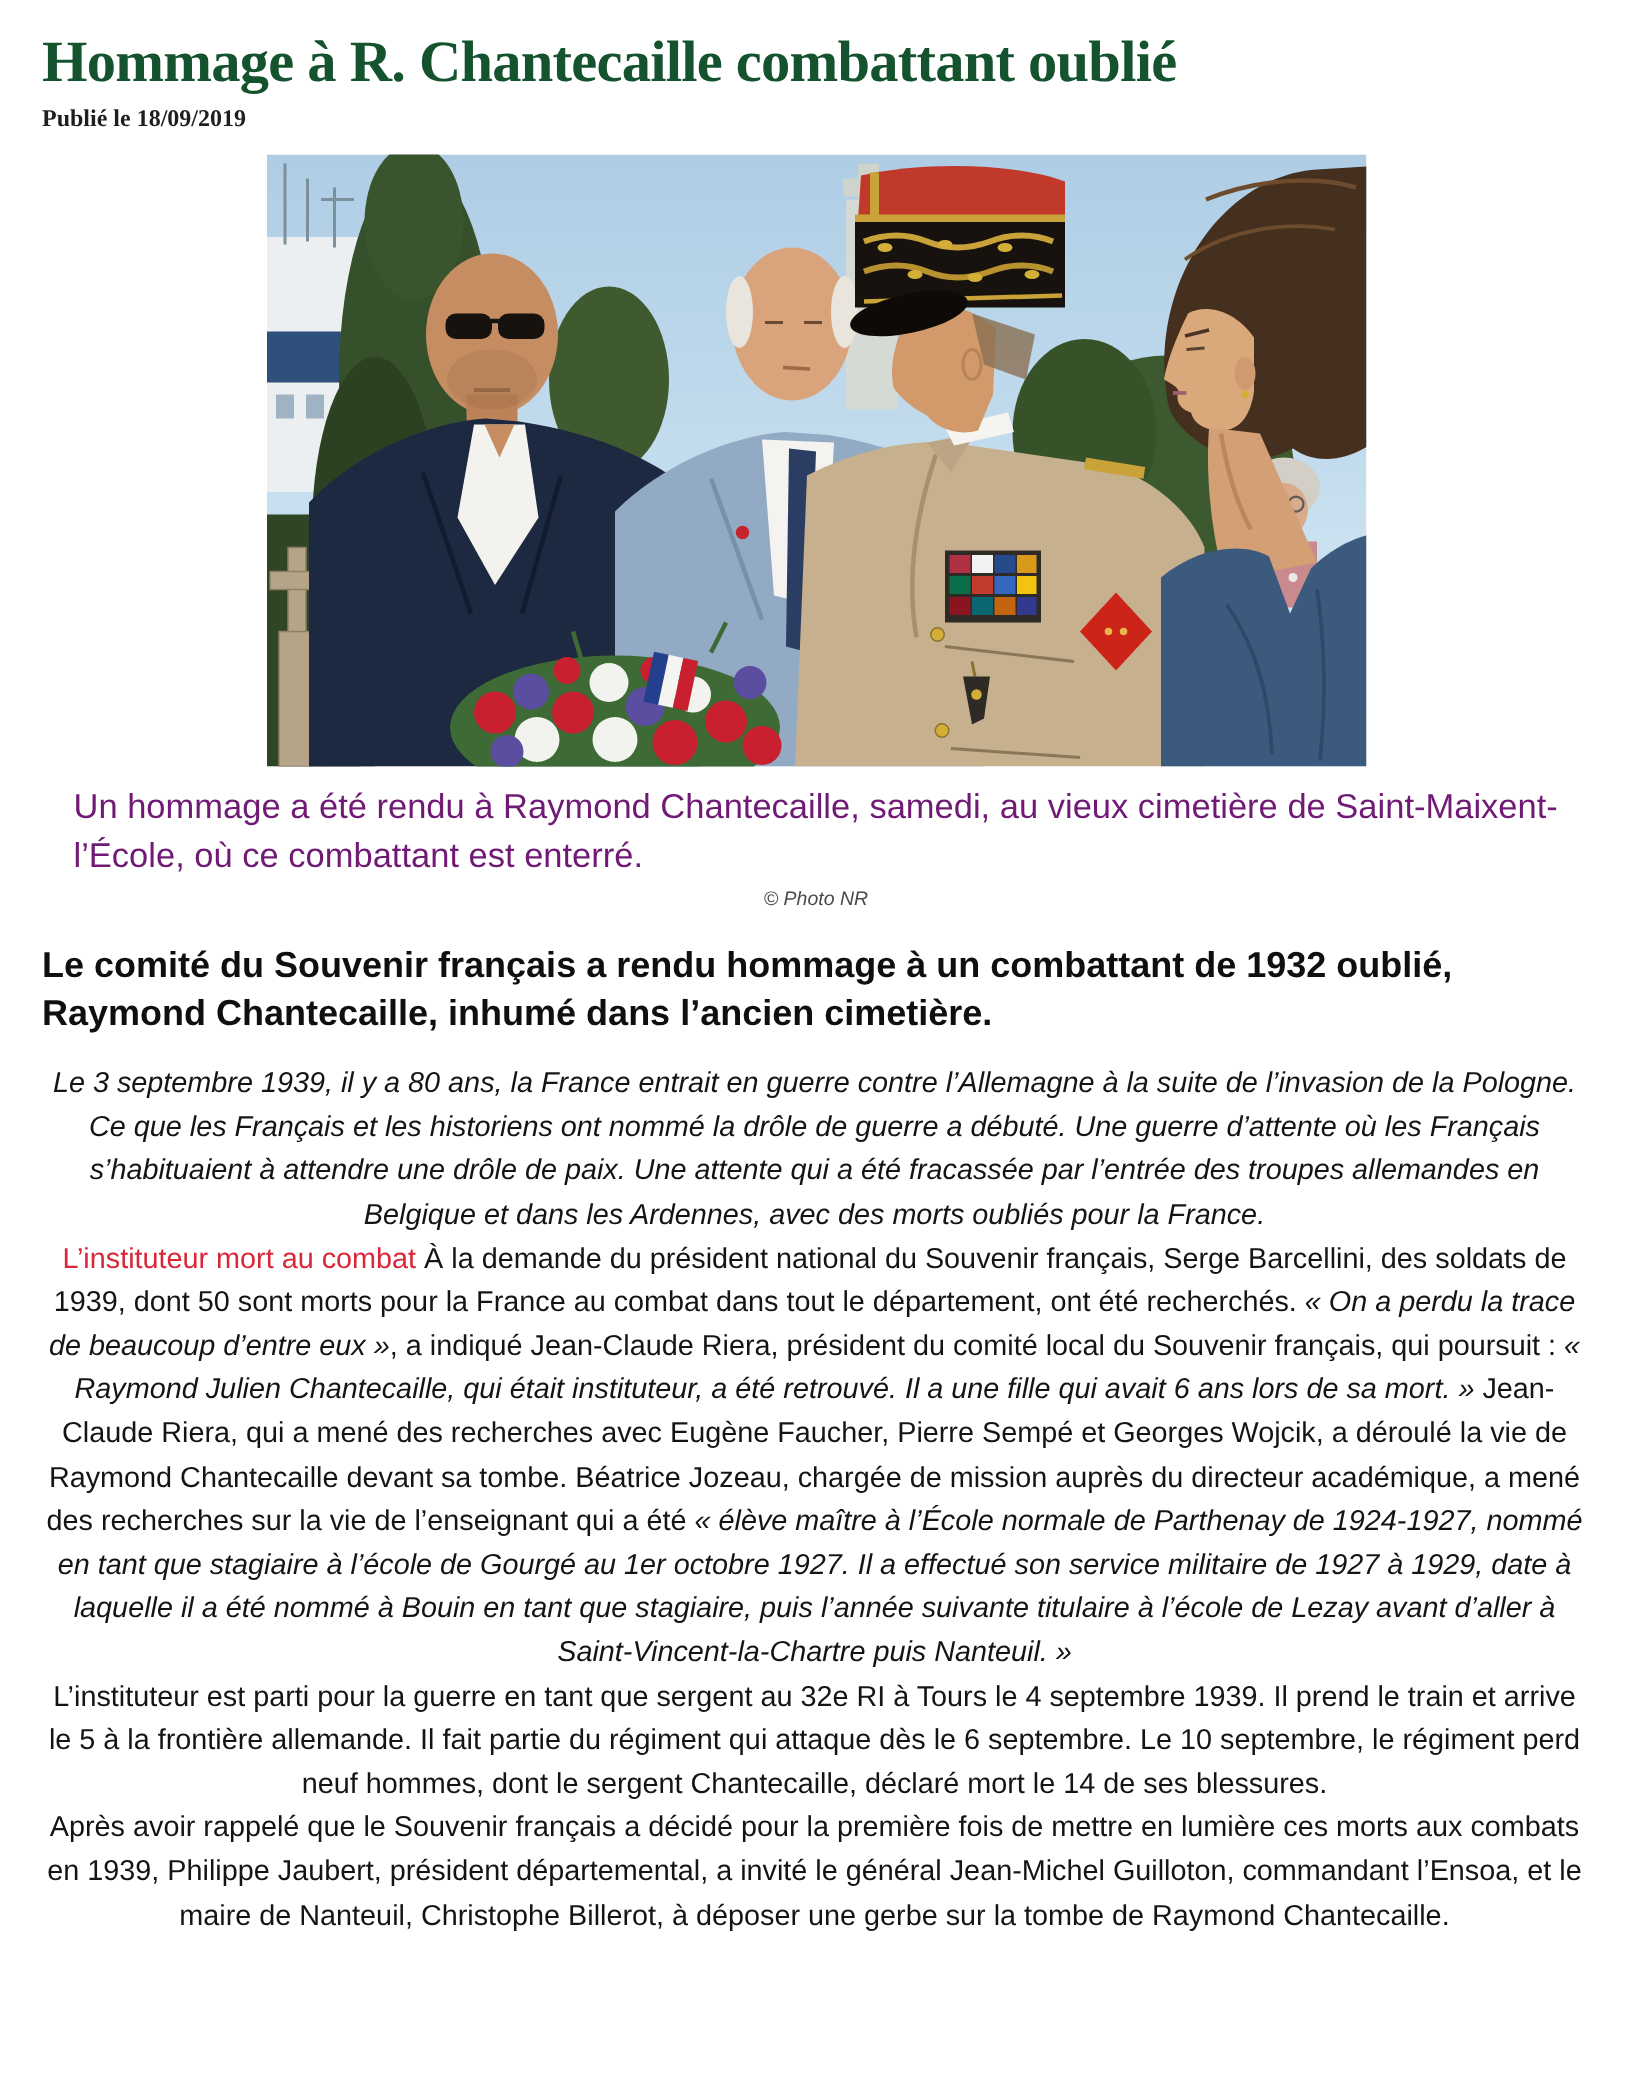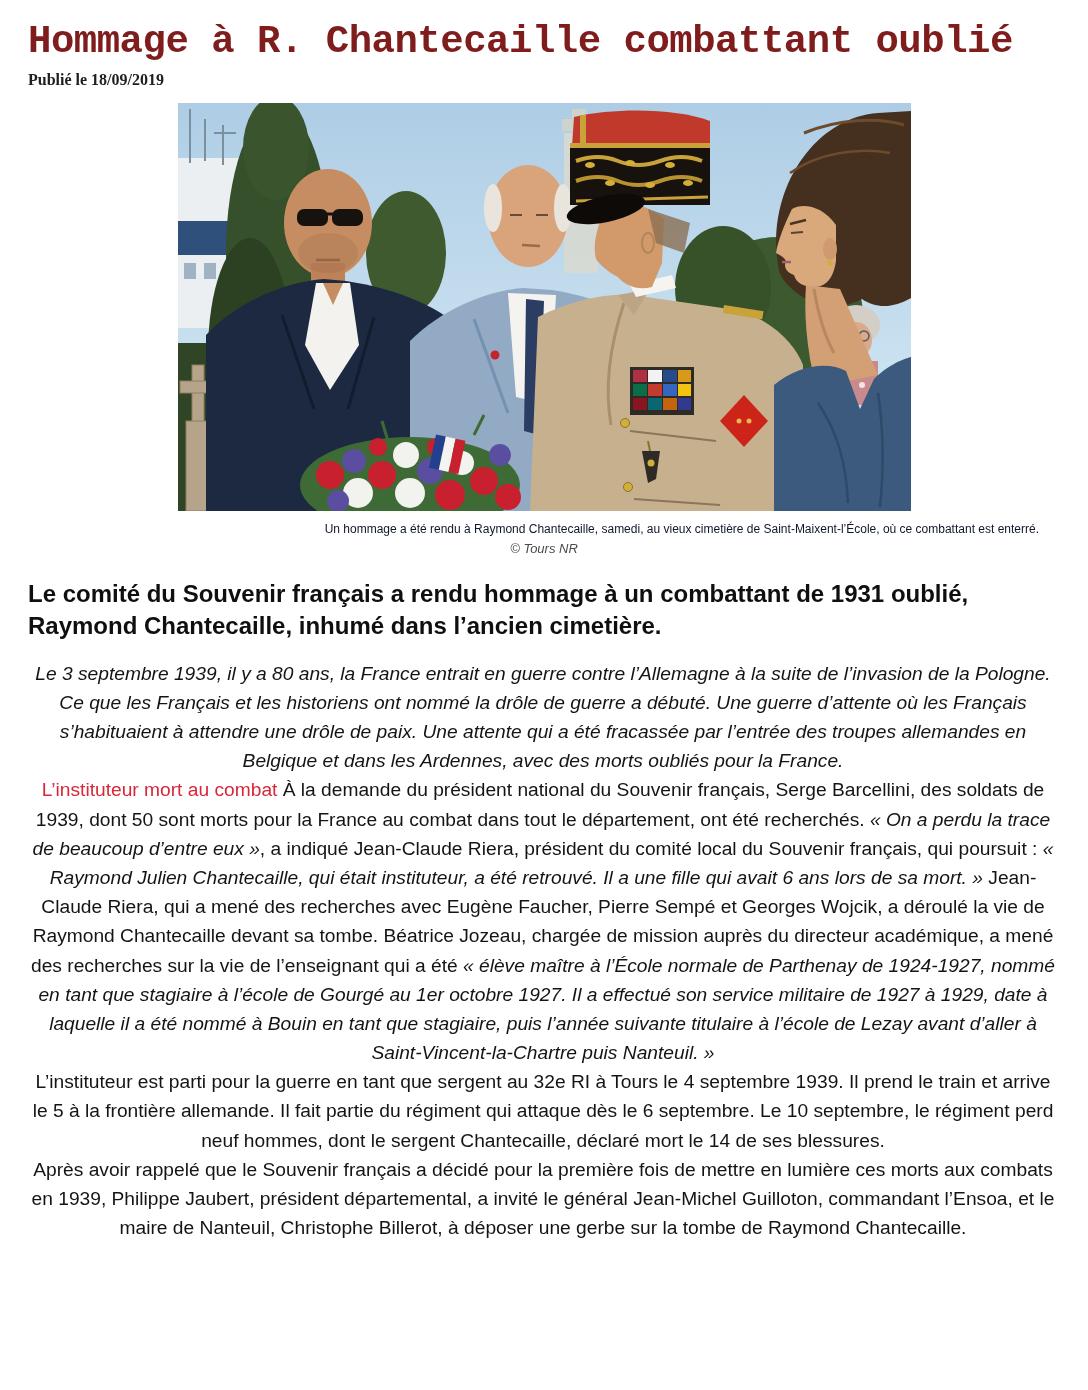--- a/index.html
+++ b/index.html
@@ -2,32 +2,32 @@
 <html lang="fr" style="--accent-red: #d92638;"><head>
 <meta charset="utf-8">
 <style>
   :root { --accent-red:#d92638; }
   * { box-sizing:border-box; }
   html,body { margin:0; padding:0; background:#fff; }
   body { width:1088px; font-family:"Liberation Sans", sans-serif; color:#141414; }
   .page { padding:12px 28px 40px 28px; }
 
   h1.article-title {
-    font-family:Liberation Mono, monospace;
+    font-family:Liberation Serif, serif;
     font-size:39px; line-height:1.05; font-weight:700;
-    letter-spacing:-0.5px; color:#7f1d1d; margin:10px 0 8px 0;
+    letter-spacing:-0.5px; color:#14532d; margin:10px 0 8px 0;
   }
   .pubdate {
     text-align:left; font-family:"Liberation Serif", serif;
     font-size:16px; font-weight:700; color:#1f1f1f; margin:8px 0 14px 0;
   }
   .photo-wrap { width:733px; margin:14px auto 10px auto; }
   .photo-wrap svg { display:block; width:733px; height:408px; }
   .caption {
-    text-align:right; font-size:12px; color:#0f172a;
+    text-align:left; font-size:23px; color:#701a75;
     line-height:1.45; max-width:990px; margin:8px auto 2px auto;
   }
   .credit {
     text-align:center; font-size:13px; font-style:italic;
     color:#4a4a4a; margin:3px 0 20px 0;
   }
   .lead {
     font-size:24px; font-weight:700; line-height:1.34;
     color:#0f0f0f; margin:22px 0 16px 0; max-width:1022px;
   }
@@ -236,23 +236,23 @@
         <g transform="rotate(12 268 352)">
           <rect x="254" y="334" width="10" height="34" fill="#23408f"></rect>
           <rect x="264" y="334" width="10" height="34" fill="#f4f4f2"></rect>
           <rect x="274" y="334" width="10" height="34" fill="#c8202f"></rect>
         </g>
       </g>
     </svg>
   </div>
 
   <div class="caption">Un hommage a été rendu à Raymond Chantecaille, samedi, au vieux cimetière de Saint-Maixent-l’École, où ce combattant est enterré.</div>
-  <div class="credit">© Tours NR</div>
-
-  <div class="lead">Le comité du Souvenir français a rendu hommage à un combattant de 1931 oublié, Raymond Chantecaille, inhumé dans l’ancien cimetière.</div>
+  <div class="credit">© Photo NR</div>
+
+  <div class="lead">Le comité du Souvenir français a rendu hommage à un combattant de 1932 oublié, Raymond Chantecaille, inhumé dans l’ancien cimetière.</div>
 
   <div class="article-body">
       <p class="body-p"><span class="seg-italic">Le 3 septembre 1939, il y a 80 ans, la France entrait en guerre contre l’Allemagne à la suite de l’invasion de la Pologne. Ce que les Français et les historiens ont nommé la drôle de guerre a débuté. Une guerre d’attente où les Français s’habituaient à attendre une drôle de paix. Une attente qui a été fracassée par l’entrée des troupes allemandes en Belgique et dans les Ardennes, avec des morts oubliés pour la France.</span></p>
       <p class="body-p"><span class="seg-red">L’instituteur mort au combat</span><span class="seg-normal"> À la demande du président national du Souvenir français, Serge Barcellini, des soldats de 1939, dont 50 sont morts pour la France au combat dans tout le département, ont été recherchés. </span><span class="seg-italic">« On a perdu la trace de beaucoup d’entre eux »</span><span class="seg-normal">, a indiqué Jean-Claude Riera, président du comité local du Souvenir français, qui poursuit : </span><span class="seg-italic">« Raymond Julien Chantecaille, qui était instituteur, a été retrouvé. Il a une fille qui avait 6 ans lors de sa mort. »</span><span class="seg-normal"> Jean-Claude Riera, qui a mené des recherches avec Eugène Faucher, Pierre Sempé et Georges Wojcik, a déroulé la vie de Raymond Chantecaille devant sa tombe. Béatrice Jozeau, chargée de mission auprès du directeur académique, a mené des recherches sur la vie de l’enseignant qui a été </span><span class="seg-italic">« élève maître à l’École normale de Parthenay de 1924-1927, nommé en tant que stagiaire à l’école de Gourgé au 1er octobre 1927. Il a effectué son service militaire de 1927 à 1929, date à laquelle il a été nommé à Bouin en tant que stagiaire, puis l’année suivante titulaire à l’école de Lezay avant d’aller à Saint-Vincent-la-Chartre puis Nanteuil. »</span></p>
       <p class="body-p"><span class="seg-normal">L’instituteur est parti pour la guerre en tant que sergent au 32e RI à Tours le 4 septembre 1939. Il prend le train et arrive le 5 à la frontière allemande. Il fait partie du régiment qui attaque dès le 6 septembre. Le 10 septembre, le régiment perd neuf hommes, dont le sergent Chantecaille, déclaré mort le 14 de ses blessures.</span></p>
       <p class="body-p"><span class="seg-normal">Après avoir rappelé que le Souvenir français a décidé pour la première fois de mettre en lumière ces morts aux combats en 1939, Philippe Jaubert, président départemental, a invité le général Jean-Michel Guilloton, commandant l’Ensoa, et le maire de Nanteuil, Christophe Billerot, à déposer une gerbe sur la tombe de Raymond Chantecaille.</span></p>
     </div>
 
 </div>
 

